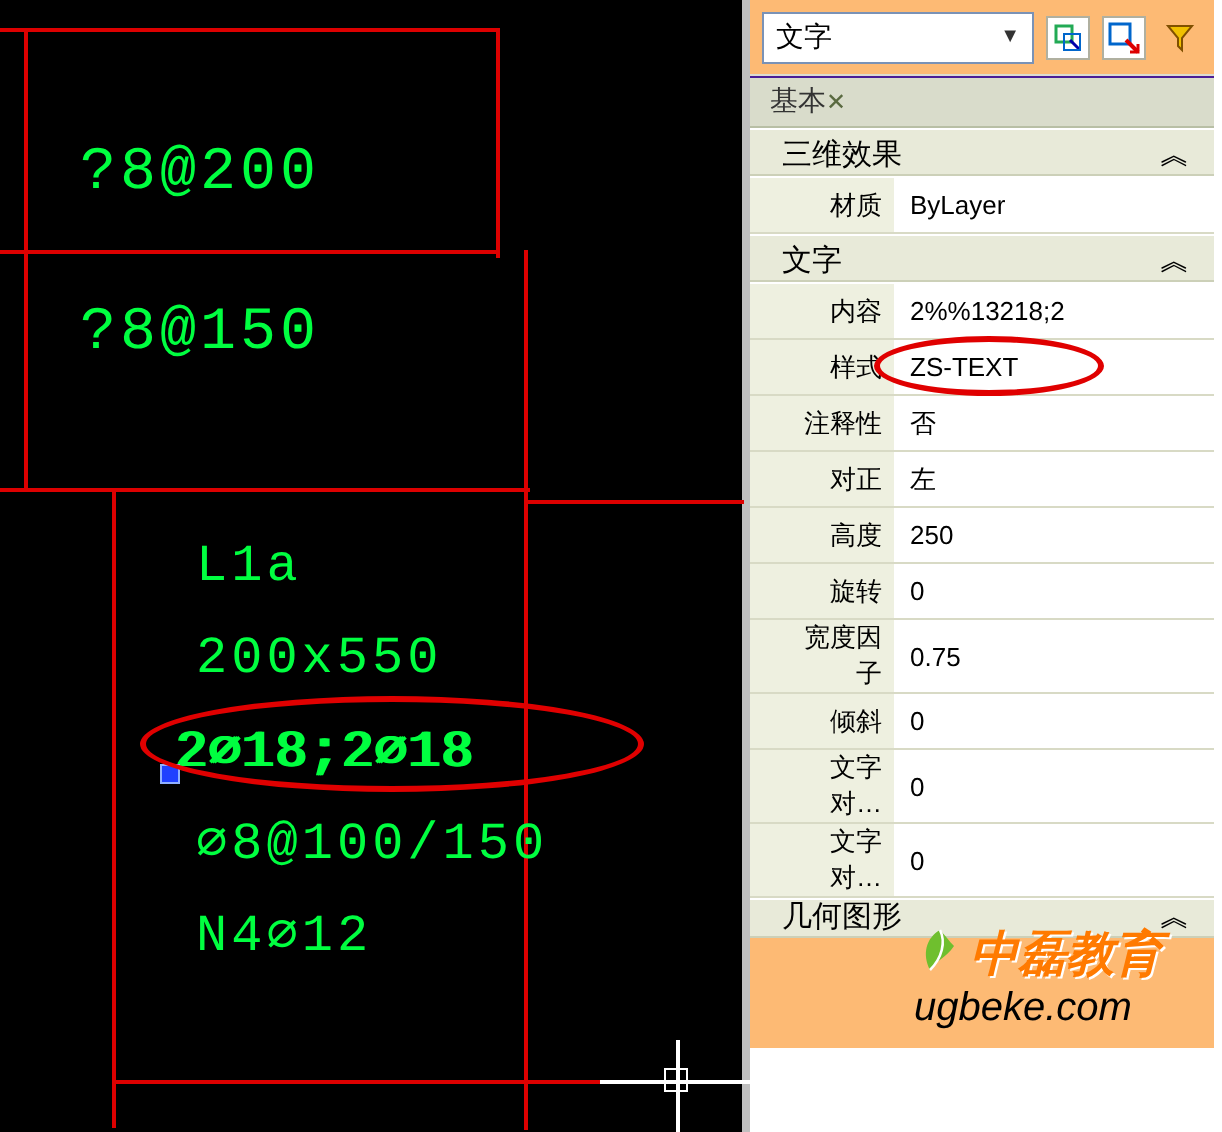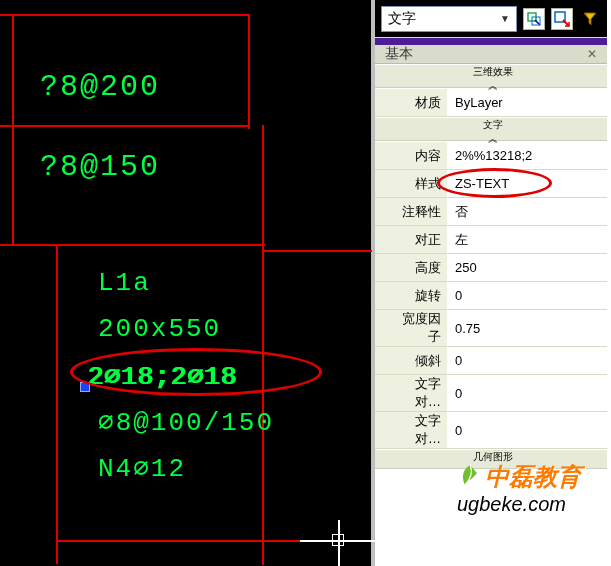--- a/index.html
+++ b/index.html
@@ -39,22 +39,22 @@
   
   .ellipse {
     position: absolute;
     border: 3px solid #e00000;
     border-radius: 50%;
     background: transparent;
     pointer-events: none;
   }
   
   .panel {
-    width: 232px; height: 467px;
-    background: #000000;
+    width: 232px; height: 524px;
+    background: #fdba74;
     position: relative;
   }
   .toolbar {
     height: 38px;
     display: flex; align-items: center;
     padding: 4px 6px;
     gap: 6px;
     border-bottom: 1px solid #dcdcd0;
   }
   .type-dd {
@@ -70,38 +70,37 @@
   .tb-icon {
     width: 22px; height: 22px;
     border: 1px solid #b0b0a0;
     background: #fff;
     display: flex; align-items: center; justify-content: center;
     font-size: 13px;
   }
   .tb-icon svg { width: 16px; height: 16px; }
   .section-head {
     background: #d9dccb;
-    border-top: 7px solid #4c1d95;
+    border-top: 1px solid #4c1d95;
     border-bottom: 1px solid #b8bfa5;
     height: 26px;
-    display: flex; align-items: center; justify-content: space-between;
+    display: flex; align-items: center; 
     padding: 0 10px;
     font-size: 14px;
     color: #333;
   }
   .section-head .toggle { font-size: 12px; color: #5a6a40; }
   .sub-head {
     background: #e8ead9;
     height: 24px;
-    display: flex; align-items: center; justify-content: space-between;
+    display: flex; align-items: flex-end; justify-content: space-between;
     padding: 0 12px 0 16px;
-    font-size: 10px;
+    font-size: 15px;
     border-top: 1px solid #fff;
     border-bottom: 1px solid #ccd0b8;
-    flex-direction: column;
   }
   .prop-table { width: 100%; border-collapse: collapse; }
   .prop-row td {
     height: 28px;
     border-top: 1px solid #fff;
     border-bottom: 1px solid #d8dac5;
     font-size: 13px;
     padding: 0 6px;
     vertical-align: middle;
   }

